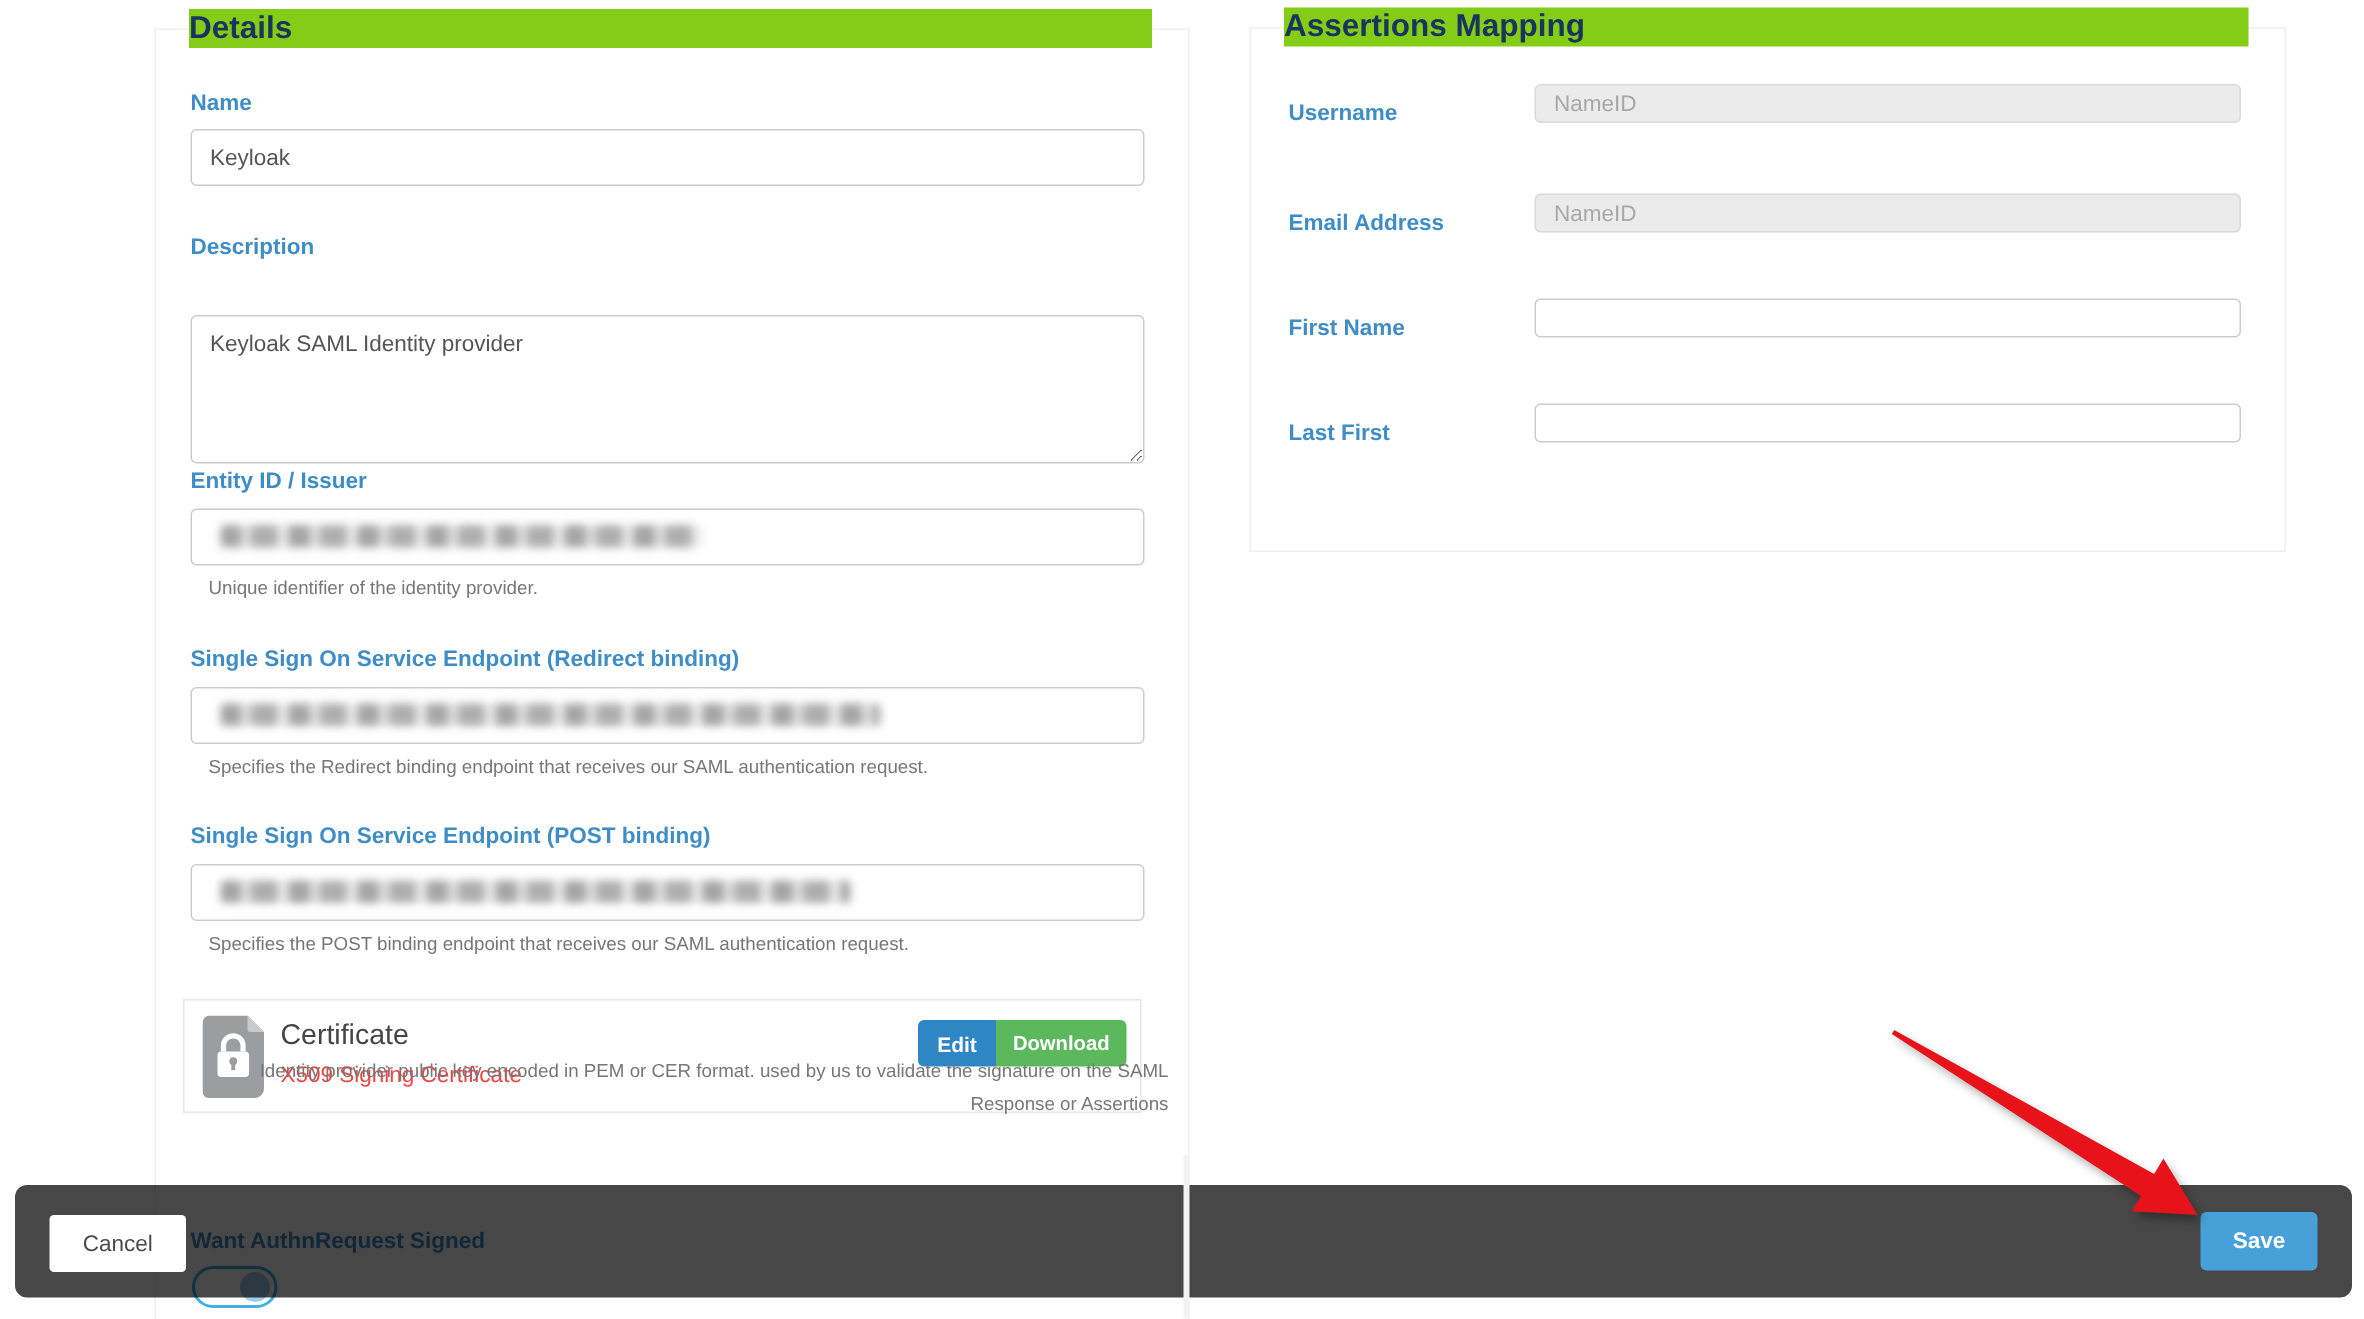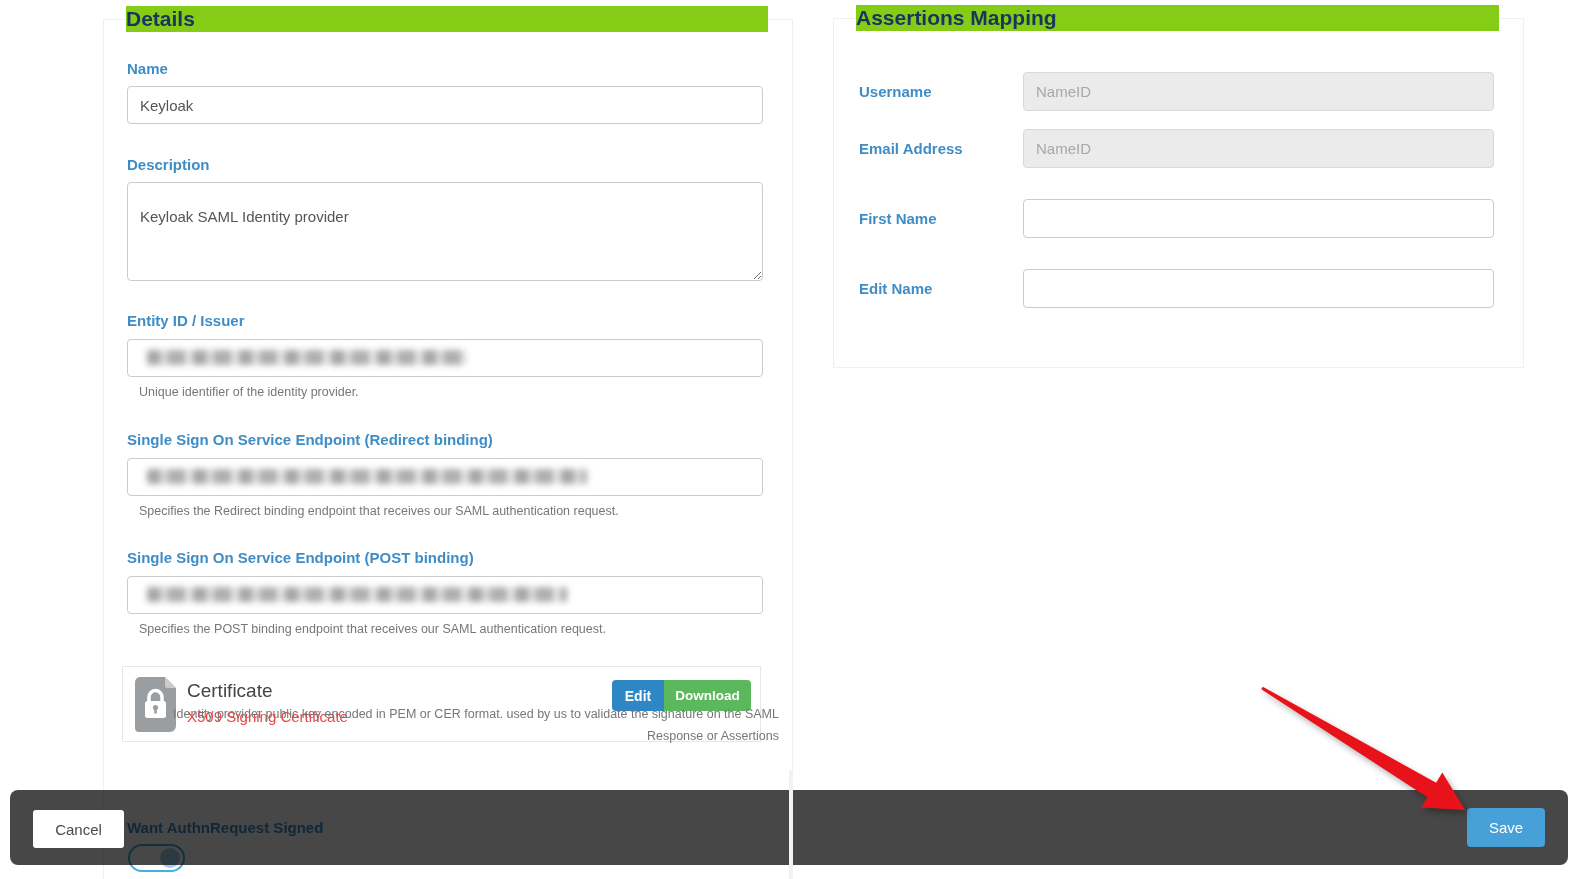--- a/index.html
+++ b/index.html
@@ -16,21 +16,21 @@
   #details-card { left:103px; top:19px; width:690px; height:900px; border-bottom:none; }
   #attr-card    { left:833px; top:18px; width:691px; height:350px; }
 
   
   .field-label { position:absolute; font-size:15px; font-weight:bold; color:#3f8dc6; }
   .text-input  { position:absolute; height:38px; border:1px solid #ccc; border-radius:4px;
                  background:#fff; font-family:"Liberation Sans", sans-serif;
                  font-size:15px; color:#555; padding:0 12px; outline:none; }
   .text-input:disabled { background:#ebebeb; border-color:#d9d9d9; }
   .text-input::placeholder { color:#a8a8a8; }
-  textarea.text-input { padding-top:24px; resize:both; line-height:20px; }
+  textarea.text-input { padding-top:9px; resize:both; line-height:20px;margin-top:28px; }
   .help-text { position:absolute; font-size:12.5px; color:#777; line-height:22px;margin-left:12px; }
 
   .redacted { position:absolute; height:15px; border-radius:3px; filter:blur(3px); opacity:.8;
               background:repeating-linear-gradient(90deg,#8f8f8f 0 13px,#cfcfcf 13px 21px,
                          #9a9a9a 21px 38px,#dedede 38px 46px); }
 
   
   #cert-box { position:absolute; left:18px; top:646px; width:639px; height:76px;
               border:1px solid #e4e6e8; background:#fff; }
   #cert-title { position:absolute; left:64px; top:13px; font-size:19px; color:#454545; }
@@ -38,39 +38,39 @@
   .btn { border:none; font-family:"Liberation Sans", sans-serif; font-weight:bold;
          color:#fff; font-size:14px; cursor:pointer; }
   #edit-btn { position:absolute; right:96px; top:13px; width:52px; height:31px;
               background:#2e86c4; border-radius:4px 0 0 4px; }
   #download-btn { position:absolute; right:9px; top:13px; width:87px; height:31px;
                   background:#5cb85c; border-radius:0 4px 4px 0; font-size:13.5px; }
 
   
   .attr-row { position:absolute; left:0; width:100%; height:39px; }
   .attr-row .field-label { left:25px; top:0; line-height:39px; }
-  .attr-row .text-input  { left:189px; top:0; width:471px; height:39px; }
+  .attr-row .text-input  { left:189px; top:0; width:471px; height:26px; }
 
   
   #authn-toggle { position:absolute; left:24px; top:824px; width:57px; height:28px;
                   border:2px solid #41b1e1; border-radius:15px; background:#fff; cursor:pointer; }
   #authn-knob { position:absolute; right:3px; top:2px; width:20px; height:20px;
                 border-radius:50%; background:#a3ccea; }
 
   
   #footer-bar { position:absolute; left:10px; top:790px; width:1558px; height:75px;
                 border-radius:8px; background:rgba(0,0,0,0.72); z-index:10; }
   #divider-line { position:absolute; left:789px; top:770px; width:4px; height:109px;
                   background:#f1f2f3; z-index:15; }
   #cancel-btn { position:absolute; left:33px; top:810px; width:91px; height:38px;
                 background:#fff; border:none; border-radius:3px; font-size:15px;
                 color:#4a4a4a; z-index:20; font-family:"Liberation Sans", sans-serif; cursor:pointer; }
   #save-btn { position:absolute; left:1467px; top:808px; width:78px; height:39px;
               background:#47a0d8; border:none; border-radius:4px; font-size:15px;
-              font-weight:normal; color:#fff; z-index:20;
+              font-weight:bold; color:#fff; z-index:20;
               font-family:"Liberation Sans", sans-serif; cursor:pointer; }
 
   
   #arrow-svg { position:absolute; left:1245px; top:672px; z-index:30; pointer-events:none;
                filter:drop-shadow(3px 4px 3px rgba(0,0,0,0.30)); }
 </style>
 </head>
 <body>
 
 <div class="card" id="details-card">
@@ -119,37 +119,37 @@
 
   <div class="field-label" style="left:23px; top:799px;">Want AuthnRequest Signed</div>
   <div id="authn-toggle">
     <div id="authn-knob"></div>
   </div>
 </div>
 
 <div class="card" id="attr-card">
   <div class="card-heading">Assertions Mapping</div>
 
-  <div class="attr-row" style="top:53px;">
+  <div class="attr-row" style="top:37px;">
     <div class="field-label">Username</div>
     <input class="text-input" type="text" disabled="" placeholder="NameID" style="">
   </div>
 
   <div class="attr-row" style="top:110px;">
     <div class="field-label">Email Address</div>
     <input class="text-input" type="text" disabled="" placeholder="NameID" style="">
   </div>
 
   <div class="attr-row" style="top:180px;">
     <div class="field-label">First Name</div>
     <input class="text-input" type="text" placeholder="" style="">
   </div>
 
   <div class="attr-row" style="top:250px;">
-    <div class="field-label">Edit Name</div>
+    <div class="field-label">Last First</div>
     <input class="text-input" type="text" placeholder="" style="">
   </div>
 </div>
 
 <div id="footer-bar"></div>
 <div id="divider-line"></div>
 <button id="cancel-btn">Cancel</button>
 <button id="save-btn">Save</button>
 
 <svg id="arrow-svg" width="240" height="160" viewBox="0 0 240 160">

